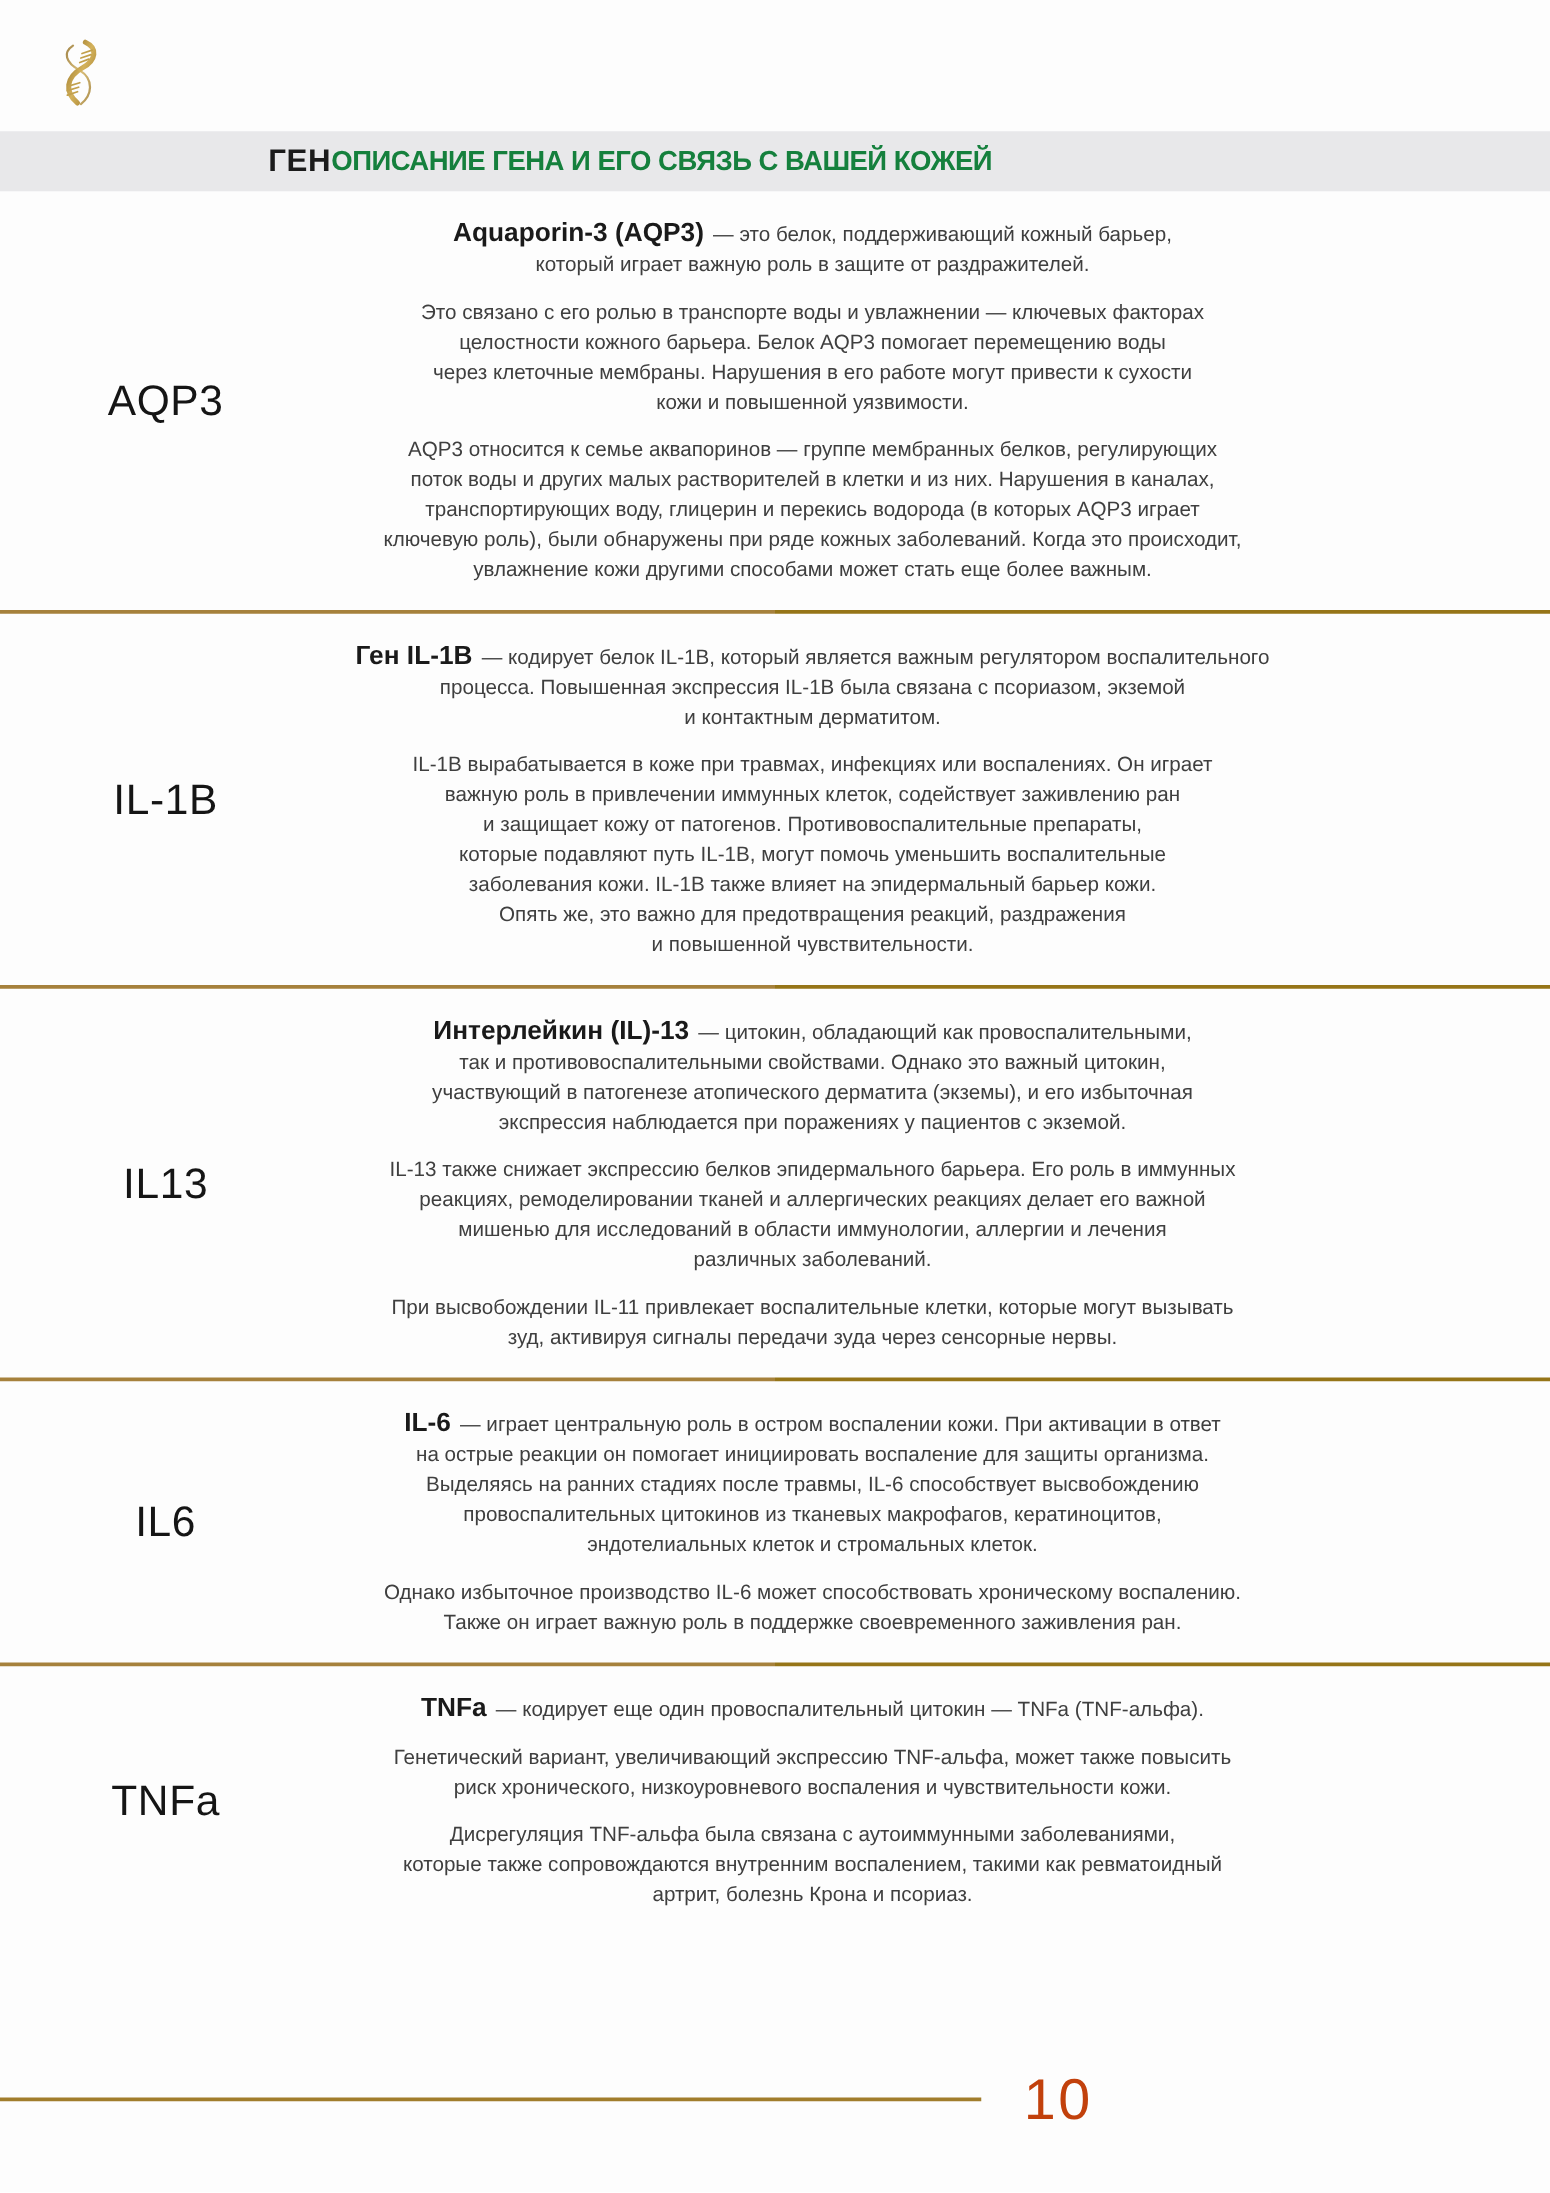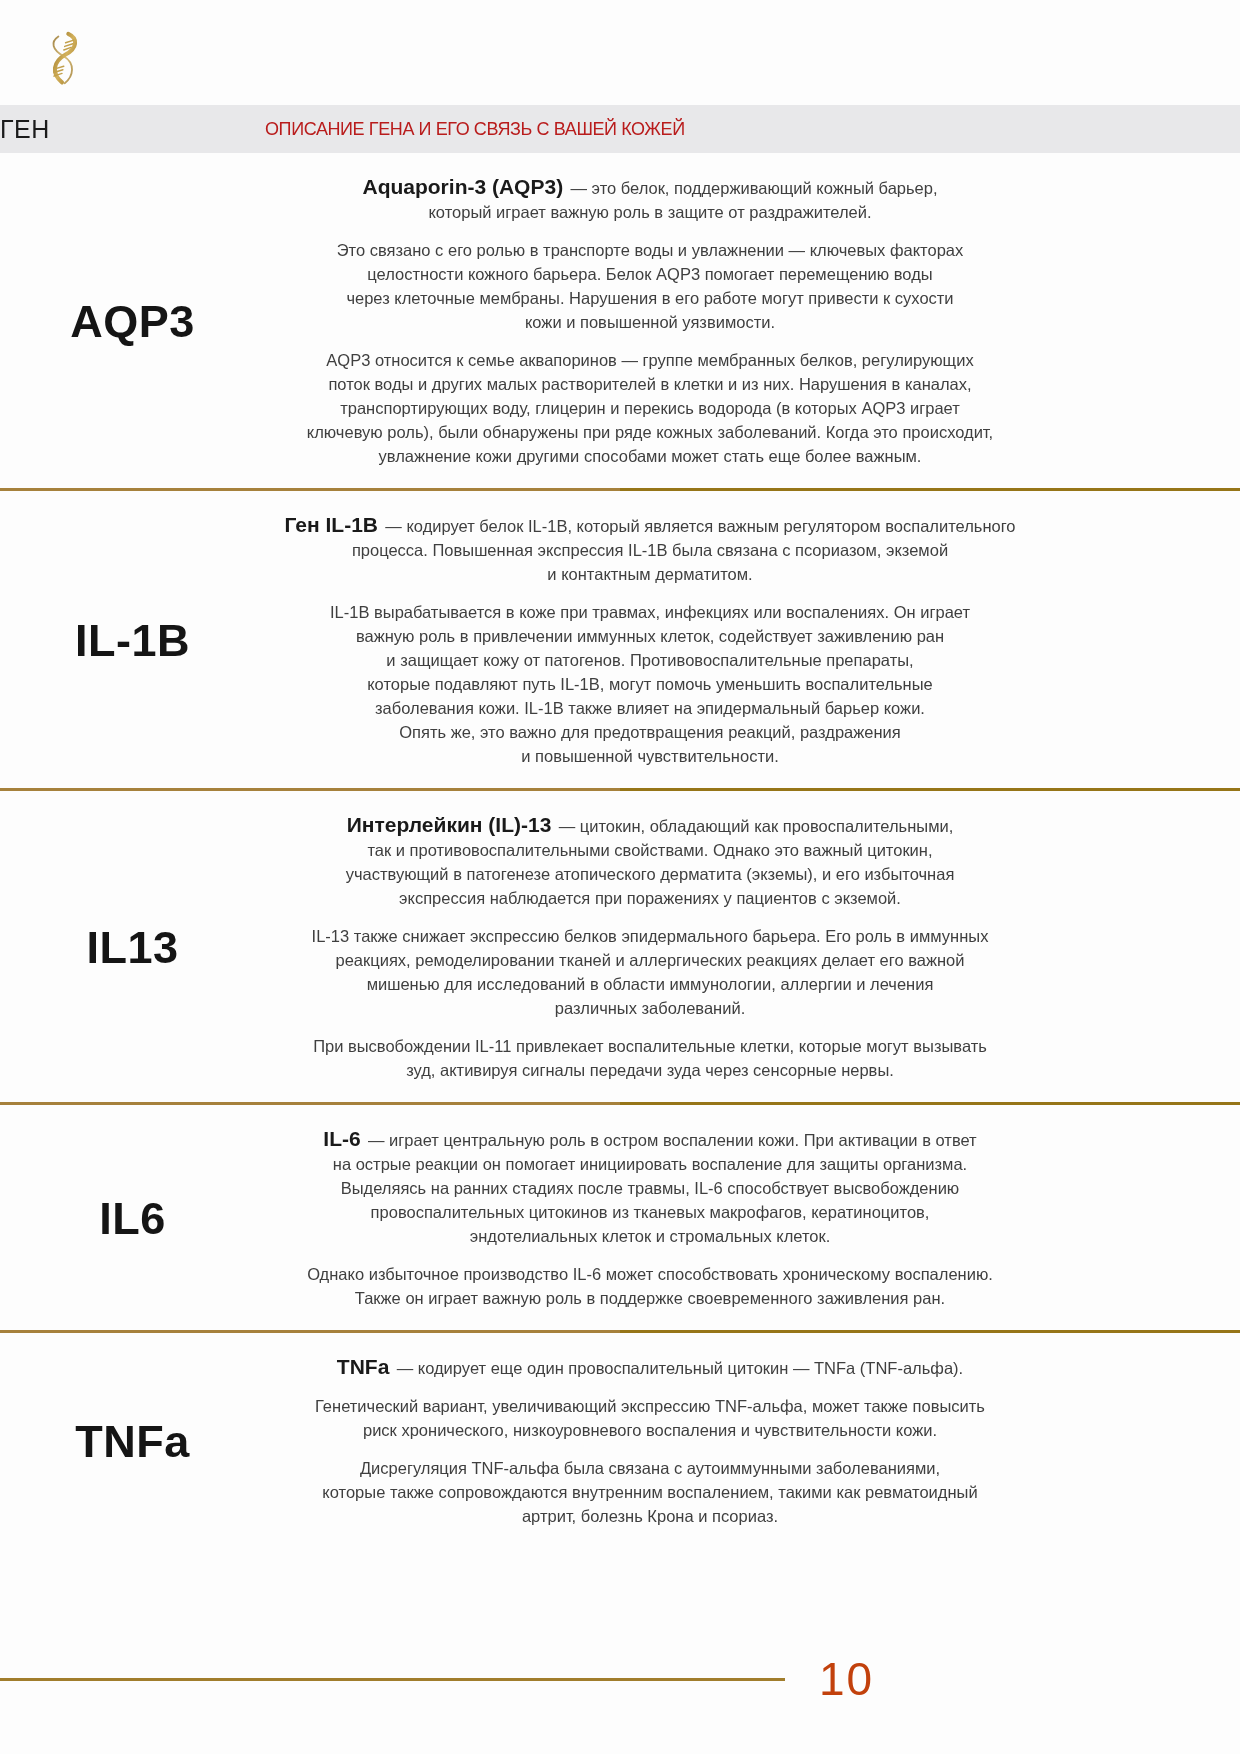--- a/index.html
+++ b/index.html
@@ -30,51 +30,51 @@
     top: 105px;
     left: 0;
     width: 100%;
     height: 48px;
     background: #e8e8ea;
     display: flex;
     align-items: center;
   }
   .band .gene-head {
     width: 265px;
-    text-align: left;
+    text-align: right;
     font-size: 25px;
-    font-weight: 400;
+    font-weight: 700;
     color: #1b1b1b;
     letter-spacing: 0.5px;
   }
   .band .desc-head {
-    font-size: 18px;
-    font-weight: 400;
-    color: #b91c1c;
+    font-size: 22px;
+    font-weight: 700;
+    color: #15803d;
     letter-spacing: -0.4px;
   }
 
   
   .sections { position: absolute; top: 153px; left: 0; width: 100%; }
 
   .row {
     display: flex;
     width: 100%;
     padding: 22px 0 20px 0;
   }
   .gene-col {
     width: 265px;
     flex: 0 0 265px;
     display: flex;
     align-items: center;
     justify-content: center;
   }
   .gene-label {
-    font-size: 45px;
-    font-weight: 700;
+    font-size: 34px;
+    font-weight: 400;
     color: #151515;
     letter-spacing: 0.5px;
   }
   .desc-col {
     flex: 1 1 auto;
     padding-right: 20px;
     max-width: 790px;
   }
   .para {
     margin-bottom: 14px;

